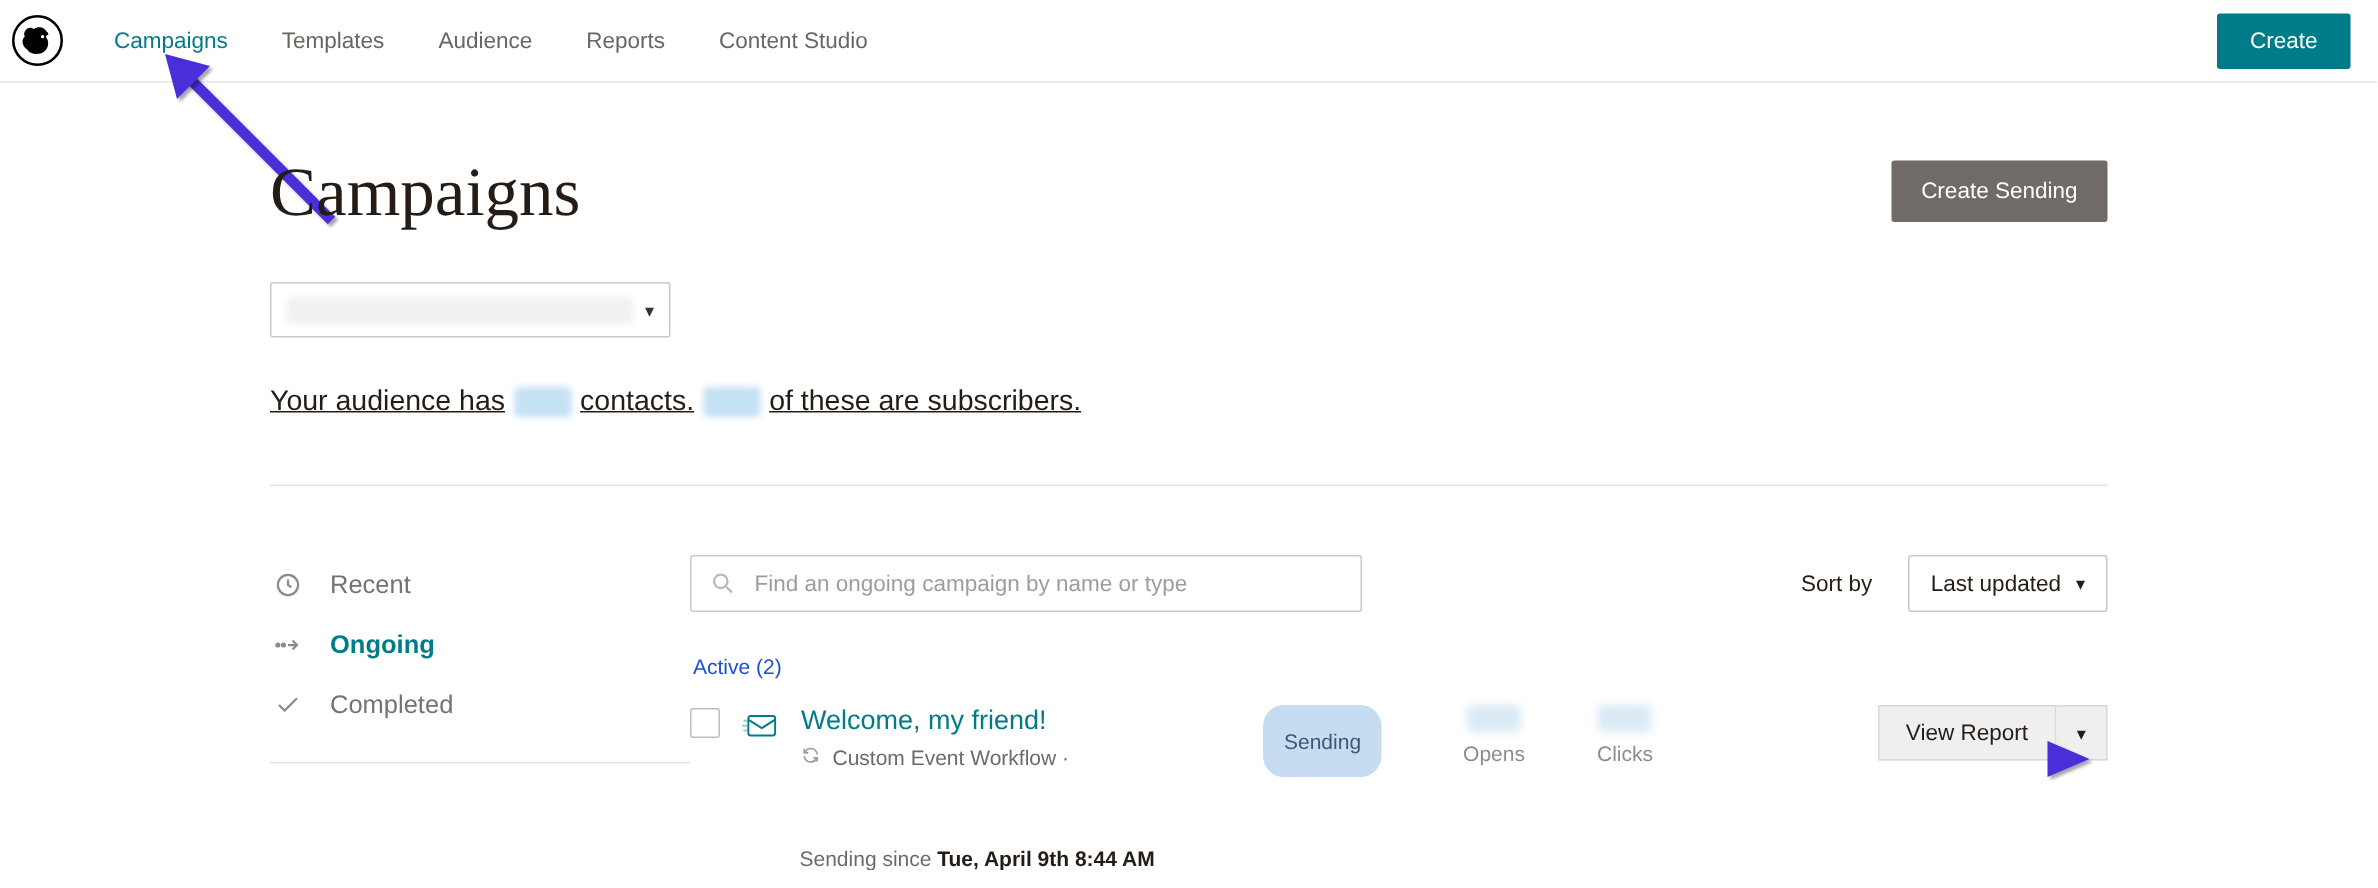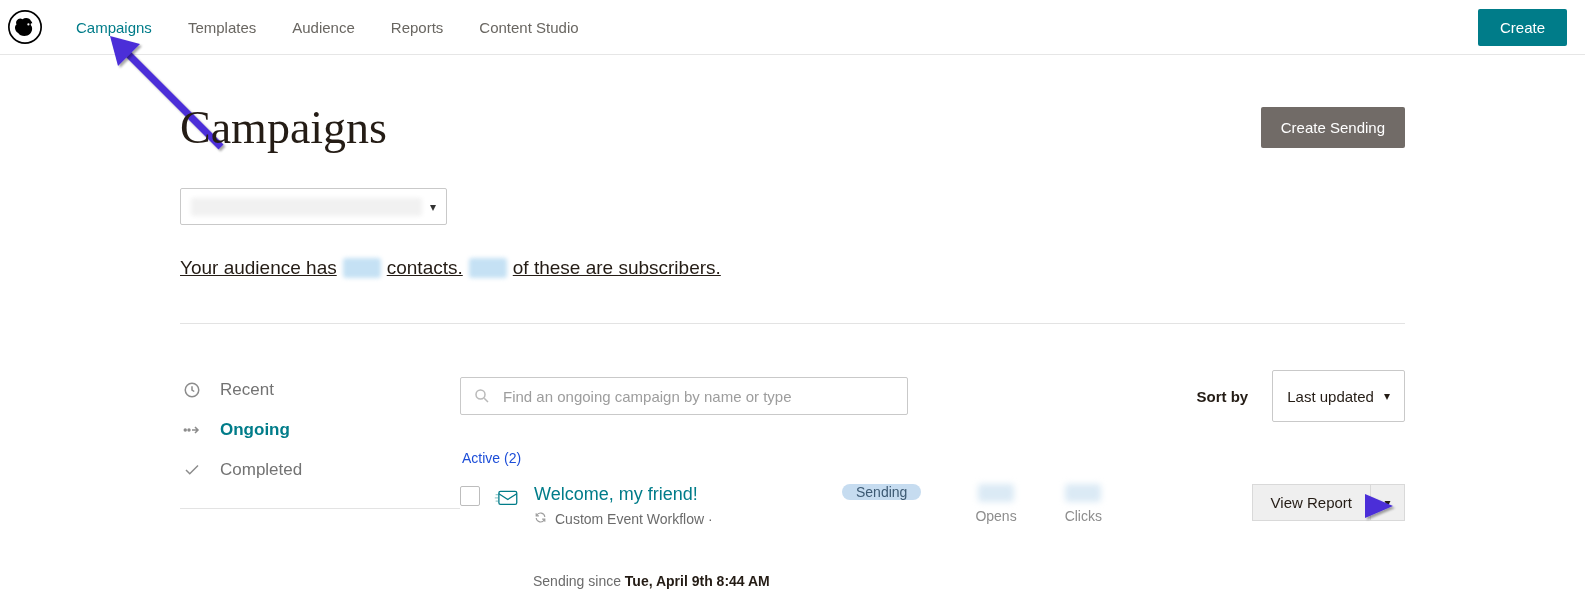--- a/index.html
+++ b/index.html
@@ -35,32 +35,32 @@
   .side-item.active{color:#007c89;font-weight:600;}
   .side-item .ico{width:20px;display:flex;align-items:center;justify-content:center;}
   .side-sep{border:none;border-top:1px solid #e3e3e3;margin:18px 0;}
   .main{flex:1;}
   .toolbar{display:flex;align-items:center;gap:16px;}
   .search{flex:0 0 448px;display:flex;align-items:center;border:1px solid #c9c9c9;border-radius:2px;height:38px;padding:0 12px;}
   .search svg{color:#b9b9b9;margin-right:12px;}
   .search input{border:none;outline:none;flex:1;font-size:15px;color:#333;}
   .search input::placeholder{color:#9d9d9d;}
   .toolbar .grow{flex:1;}
-  .sortby{font-size:15px;font-weight:700;margin-right:8px;margin-left:33px;}
-  .sort-sel{border:1px solid #c9c9c9;border-radius:2px;height:52px;padding:0 14px;display:flex;align-items:center;gap:10px;font-size:15px;cursor:pointer;}
+  .sortby{font-size:15px;font-weight:400;margin-right:8px;margin-left:33px;}
+  .sort-sel{border:1px solid #c9c9c9;border-radius:2px;height:38px;padding:0 14px;display:flex;align-items:center;gap:10px;font-size:15px;cursor:pointer;}
   .sort-sel .chev{font-size:12px;}
   .active-head{color:#1d4ed8;font-size:14px;margin:28px 0 18px 2px;}
   .row{display:flex;align-items:flex-start;}
   .chk{width:20px;height:20px;border:1px solid #bdbdbd;border-radius:2px;margin-top:2px;margin-right:14px;cursor:pointer;}
   .rowicon{width:26px;margin-right:14px;color:#007c89;margin-top:0;}
   .rowmain{flex:0 0 300px;}
   .rowtitle{color:#007c89;font-size:18px;text-decoration:none;cursor:pointer;}
   .rowsub{display:flex;align-items:center;gap:8px;color:#6b6b6b;font-size:14px;margin-top:6px;}
   .rowsub .cy{color:#9d9d9d;}
-  .badge{background:#c6dcf0;color:#3d5a73;font-size:14px;padding:0 14px;border-radius:14px;margin-left:8px;align-self:flex-start;}
+  .badge{background:#c6dcf0;color:#3d5a73;font-size:14px;padding:16px 14px;border-radius:14px;margin-left:8px;align-self:flex-start;}
   .stats{display:flex;gap:48px;margin-left:54px;align-items:flex-start;}
   .stat{text-align:center;}
   .stat .blur2{width:36px;height:18px;background:#dbeaf5;filter:blur(3px);border-radius:3px;margin:0 auto 6px;}
   .stat .lbl{color:#8d8d8d;font-size:14px;}
   .row .grow{flex:1;}
   .vr{display:flex;align-items:stretch;margin-left:20px;}
   .vr-btn{background:#efefef;border:1px solid #d9d9d9;padding:9px 18px;font-size:15px;color:#241c15;cursor:pointer;}
   .vr-drop{background:#efefef;border:1px solid #d9d9d9;border-left:none;width:34px;display:flex;align-items:center;justify-content:center;cursor:pointer;font-size:12px;}
   .sending-since{color:#6b6b6b;font-size:14px;margin-left:73px;margin-top:46px;}
   .sending-since b{color:#241c15;font-weight:600;}

